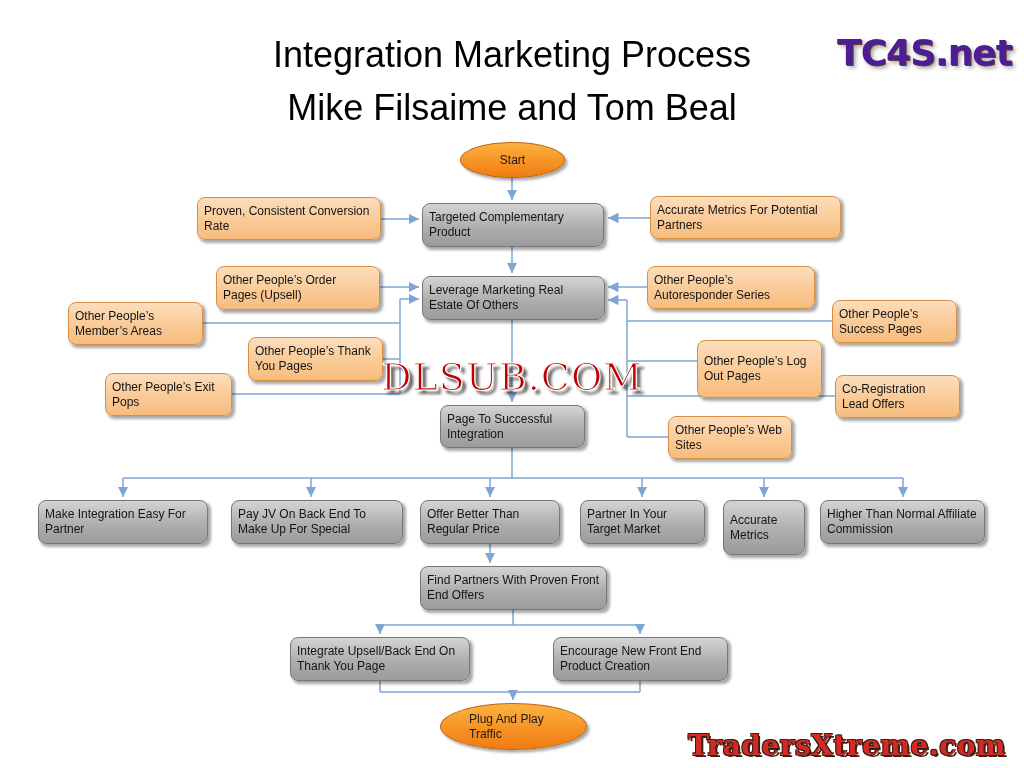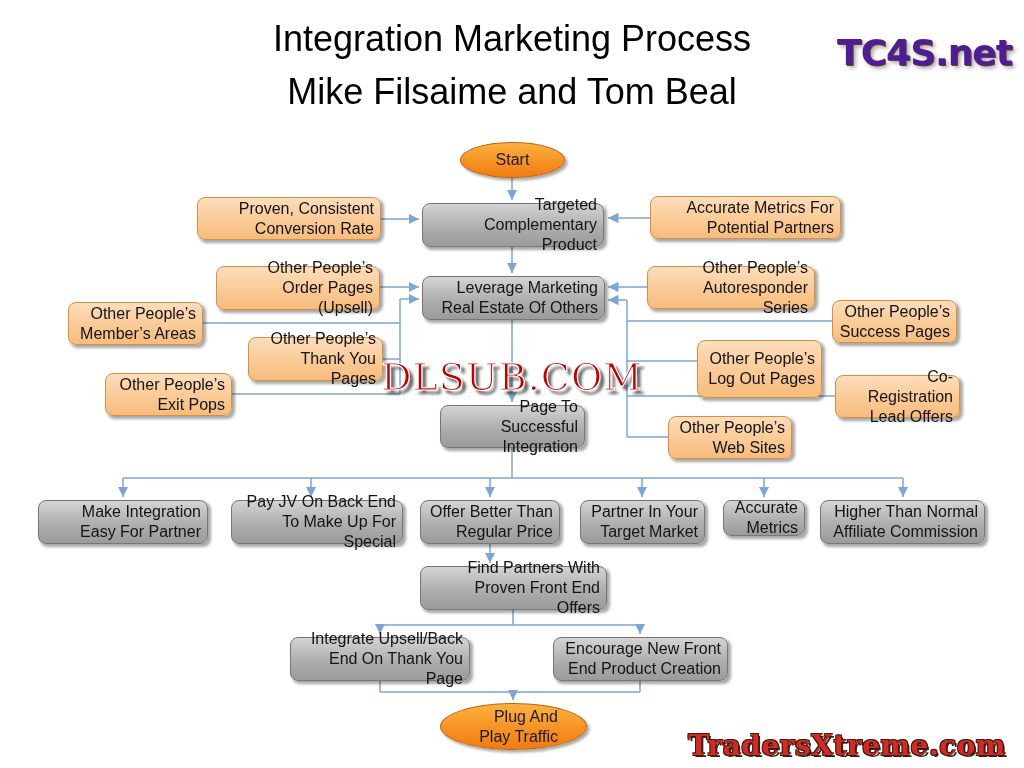--- a/index.html
+++ b/index.html
@@ -1,21 +1,21 @@
 <!DOCTYPE html>
 <html><head>
 <meta charset="utf-8">
 <style>
   html,body{margin:0;padding:0;}
   body{
     width:1024px;height:768px;position:relative;background:#ffffff;
     font-family:"Liberation Sans",sans-serif;overflow:hidden;
   }
   .title{
-    position:absolute;left:0;top:12px;width:1024px;text-align:center;
+    position:absolute;left:0;top:28px;width:1024px;text-align:center;
     font-size:36px;line-height:53px;color:#000;z-index:3;
   }
   .logo-tc4s{
     position:absolute;right:12px;top:8px;font-size:36px;font-weight:bold;
     font-family:"DejaVu Sans",sans-serif;color:#4c1d95;letter-spacing:-1px;
     text-shadow:1px 1px 0 #6b3b33, 3px 3px 4px rgba(0,0,0,0.35);z-index:4;margin-top:24px;
   }
   .watermark-dlsub{
     position:absolute;left:50%;top:355px;transform:translateX(-50%);
     font-size:38px;font-weight:normal;font-family:"DejaVu Serif",serif;
@@ -24,21 +24,21 @@
   }
   .watermark-traders{
     position:absolute;right:18px;bottom:6px;font-size:28px;font-weight:bold;
     font-family:"DejaVu Serif",serif;color:#D42A24;letter-spacing:0.5px;
     text-shadow:2px 2px 0 #3a1f16,-1px -1px 0 #3a1f16,1px -1px 0 #3a1f16,-1px 1px 0 #3a1f16;
     z-index:4;white-space:nowrap;
   }
   .connectors{position:absolute;left:0;top:0;z-index:1;}
   .node{
     position:absolute;display:flex;align-items:center;justify-content:center;
-    text-align:right;font-size:16px;line-height:1.25;color:#141414;
+    text-align:left;font-size:12px;line-height:1.25;color:#141414;
     border-radius:8px;padding:2px 6px;box-sizing:border-box;z-index:2;
     box-shadow:2.5px 2.5px 3px rgba(0,0,0,0.35);
   }
   .orange{
     background:linear-gradient(180deg,#FCDDBC 0%,#FACA96 55%,#F7BC7D 100%);
     border:1px solid #D69043;
   }
   .gray{
     background:linear-gradient(180deg,#D4D4D4 0%,#AEAEAE 55%,#9B9B9B 100%);
     border:1px solid #777777;
@@ -135,21 +135,21 @@
 <div class="node orange" style="left:697px;top:340px;width:125px;height:58px">Other People’s Log Out Pages</div>
 <div class="node orange" style="left:835px;top:375px;width:125px;height:43px">Co-Registration Lead Offers</div>
 <div class="node orange" style="left:668px;top:416px;width:124px;height:43px">Other People’s Web Sites</div>
 
 <div class="node gray" style="left:440px;top:405px;width:145px;height:43px">Page To Successful Integration</div>
 
 <div class="node gray" style="left:38px;top:500px;width:170px;height:44px">Make Integration Easy For Partner</div>
 <div class="node gray" style="left:231px;top:500px;width:172px;height:44px">Pay JV On Back End To Make Up For Special</div>
 <div class="node gray" style="left:420px;top:500px;width:140px;height:44px">Offer Better Than Regular Price</div>
 <div class="node gray" style="left:580px;top:500px;width:125px;height:44px">Partner In Your Target Market</div>
-<div class="node gray" style="left:723px;top:500px;width:82px;height:36px">Accurate Metrics</div>
+<div class="node gray" style="left:723px;top:500px;width:82px;height:55px">Accurate Metrics</div>
 <div class="node gray" style="left:820px;top:500px;width:165px;height:44px">Higher Than Normal Affiliate Commission</div>
 
 <div class="node gray" style="left:420px;top:566px;width:187px;height:44px">Find Partners With Proven Front End Offers</div>
 
 <div class="node gray" style="left:290px;top:637px;width:180px;height:44px">Integrate Upsell/Back End On Thank You Page</div>
 <div class="node gray" style="left:553px;top:637px;width:175px;height:44px">Encourage New Front End  Product Creation</div>
 
 <div class="node ellipse" style="left:440px;top:703px;width:147px;height:47px;padding:2px 28px">Plug And Play Traffic</div>
 
 </body></html>

